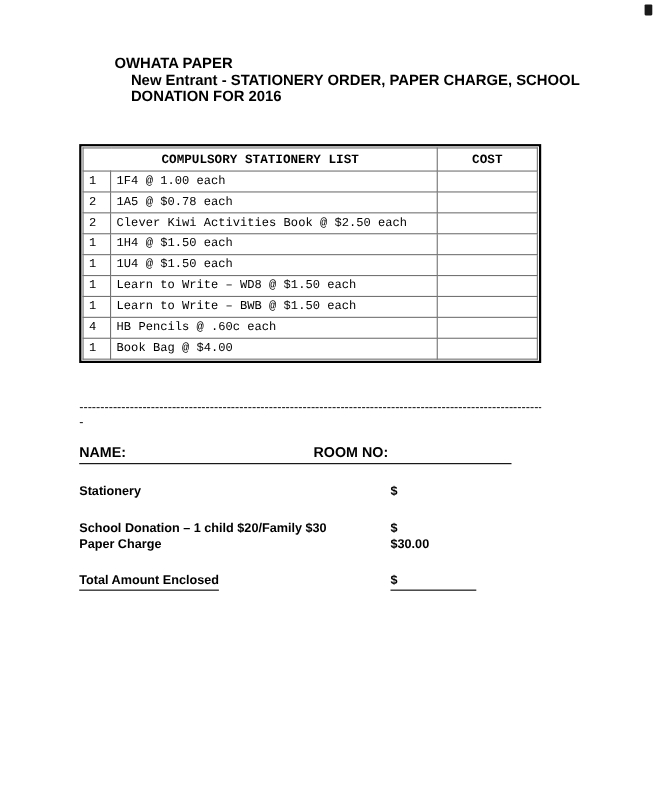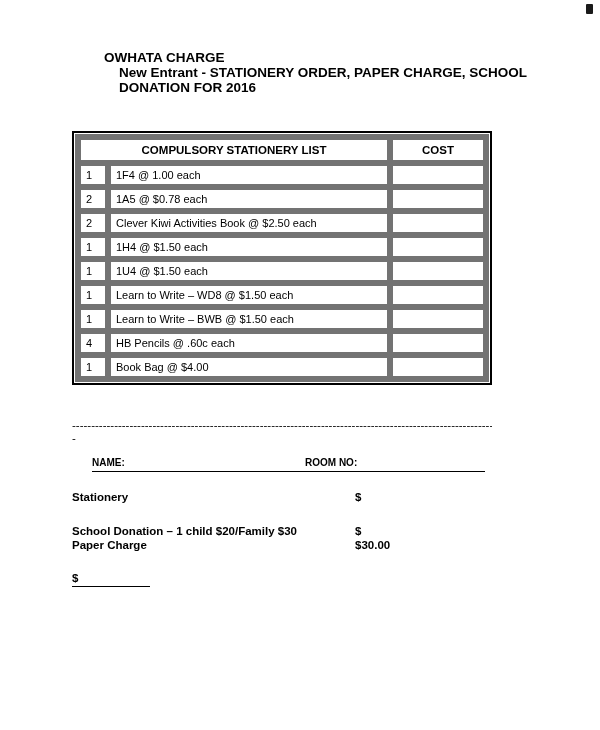--- a/index.html
+++ b/index.html
@@ -47,25 +47,26 @@
     margin-top: 36px;
     background: #fff;
   }
   table.stationery {
     border-collapse: collapse;
     width: 414px;
     font-size: 11px;
   }
   table.stationery th,
   table.stationery td {
-    border: 6px solid #737373;
+    border: 1px solid #737373;
     padding: 2px 5px;
     height: 14px;
     text-align: left;
     vertical-align: middle;
+    font-family: Liberation Mono, monospace;
   }
   table.stationery th {
     font-size: 11.5px;
     font-weight: bold;
     text-align: center;
     height: 16px;
   }
   td.qty-cell { width: 14px; text-align: left; padding-left: 4px; padding-right: 2px; }
   td.item-cell { width: auto; }
   td.cost-cell, th.cost-col { width: 80px; }
@@ -87,22 +88,21 @@
   }
   .dash-line2 { font-size: 11.5px; line-height: 13px; }
   
   .name-row {
     margin-top: 12px;
     width: 393px;
     display: flex;
     border-bottom: 1.6px solid #000;
     padding-bottom: 3px;
     font-weight: bold;
-    font-size: 10px;
-    margin-left: 20px;
+    font-size: 13px;
   }
   .name-label { width: 213px; }
   .room-label { flex: 0 0 auto; }
   .form-line {
     display: flex;
     width: 420px;
     font-size: 11.5px;
     font-weight: bold;
     line-height: 14px;
   }
@@ -132,21 +132,21 @@
   }
 </style>
 </head>
 <body>
 
 <div class="page">
   <div class="scan-artifact"></div>
 
   <div class="content">
 
-    <div class="school-name">OWHATA CHARGE</div>
+    <div class="school-name">OWHATA PAPER</div>
     <div class="doc-title">New Entrant - STATIONERY ORDER, PAPER CHARGE, SCHOOL</div>
     <div class="doc-title">DONATION FOR 2016</div>
 
     <div class="table-outer">
       <table class="stationery">
         <thead>
           <tr>
             <th colspan="2">COMPULSORY STATIONERY LIST</th>
             <th class="cost-col">COST</th>
           </tr>
@@ -217,17 +217,18 @@
     <div class="form-line line-donation">
       <span class="lbl">School Donation – 1 child $20/Family $30</span>
       <span class="val">$</span>
     </div>
     <div class="form-line">
       <span class="lbl">Paper Charge</span>
       <span class="val">$30.00</span>
     </div>
 
     <div class="total-line">
+      <span class="lbl"><span>Total Amount Enclosed</span></span>
       <span class="amount-blank">$</span>
     </div>
 
   </div>
 </div>
 
 </body></html>

